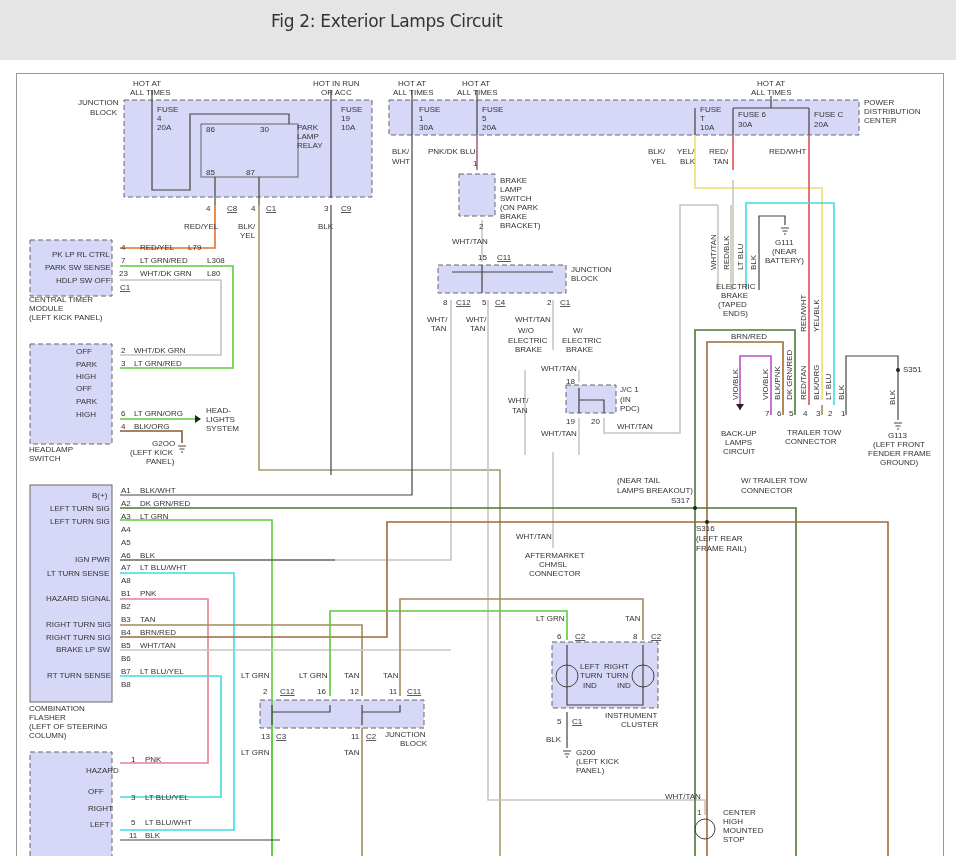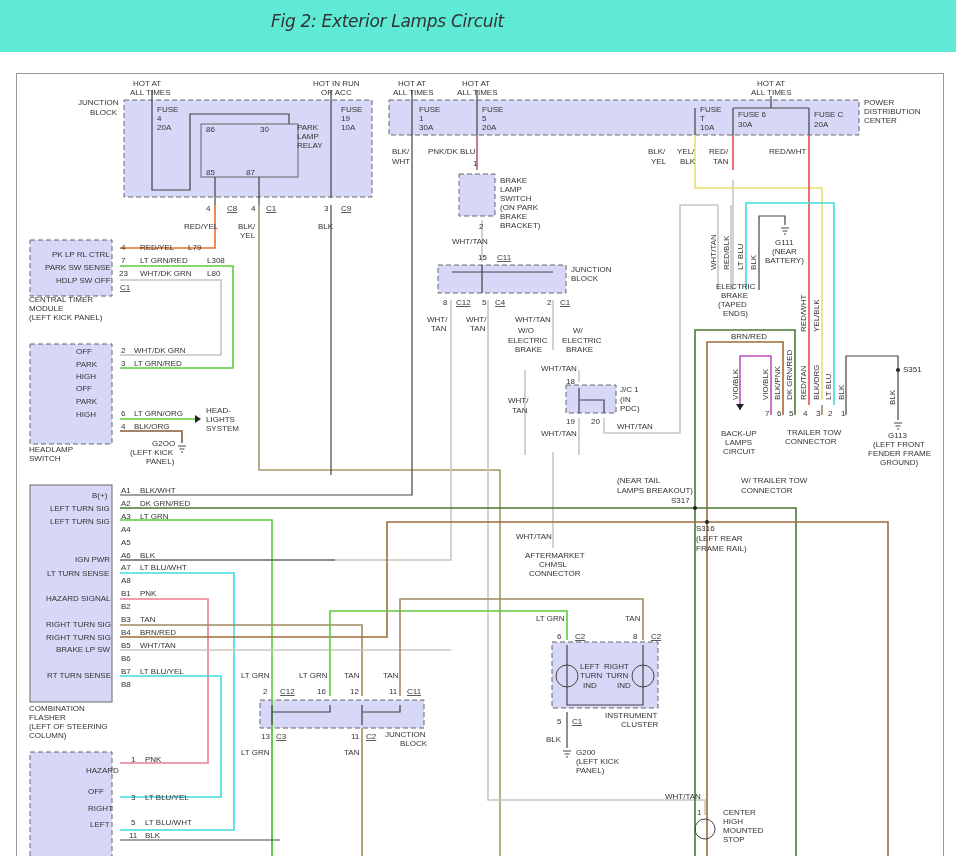--- a/index.html
+++ b/index.html
@@ -1,17 +1,17 @@
 <!DOCTYPE html>
 <html><head>
 <meta charset="utf-8">
 <style>
   html,body{margin:0;padding:0;background:#fff;}
   body{width:956px;height:856px;overflow:hidden;position:relative;font-family:"Liberation Sans",sans-serif;}
-  .hdr{position:absolute;left:0;top:0;width:956px;height:52px;background:#5eead4;font-style:italic;}
+  .hdr{position:absolute;left:0;top:0;width:956px;height:60px;background:#e5e5e5;}
   .hdr-title{position:absolute;left:271px;top:11px;font-size:17px;color:#333;font-family:"DejaVu Sans",sans-serif;letter-spacing:-0.3px;}
   .frame{position:absolute;left:16px;top:73px;width:926px;height:790px;border:1px solid #999;border-bottom:none;}
   svg{position:absolute;left:0;top:0;}
   svg text{font-family:"Liberation Sans",sans-serif;font-size:8px;fill:#333;}
   .box{fill:#d7d8f7;stroke:#666;stroke-width:1;stroke-dasharray:5 3;}
   .sbox{fill:#d7d8f7;stroke:#666;stroke-width:1;}
   .w{fill:none;stroke-width:1.6;}
   .k{fill:none;stroke:#444;stroke-width:1.2;}
 </style>
 </head>

